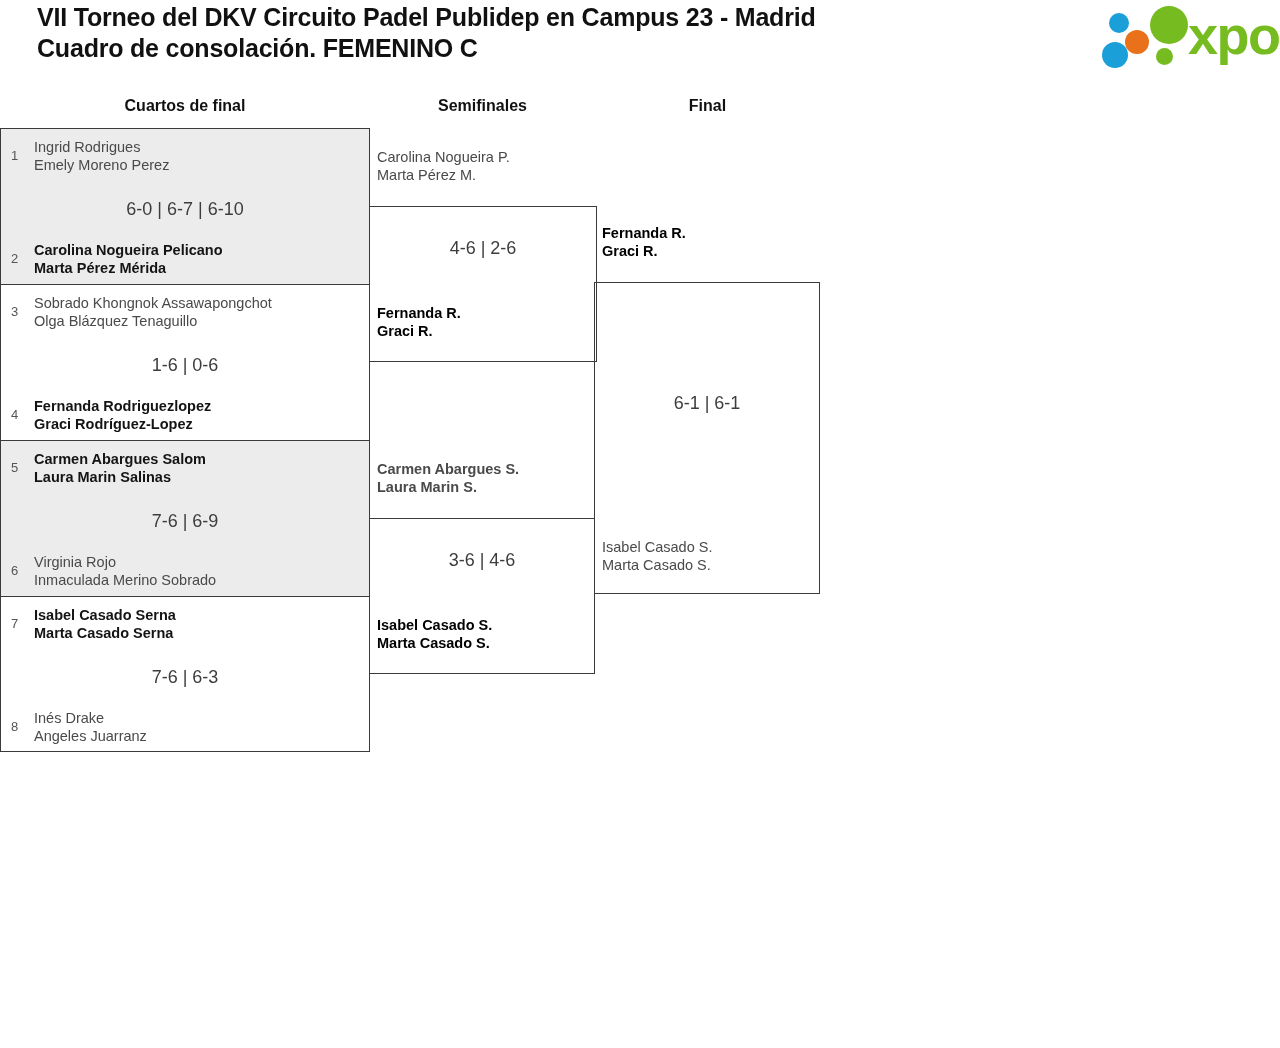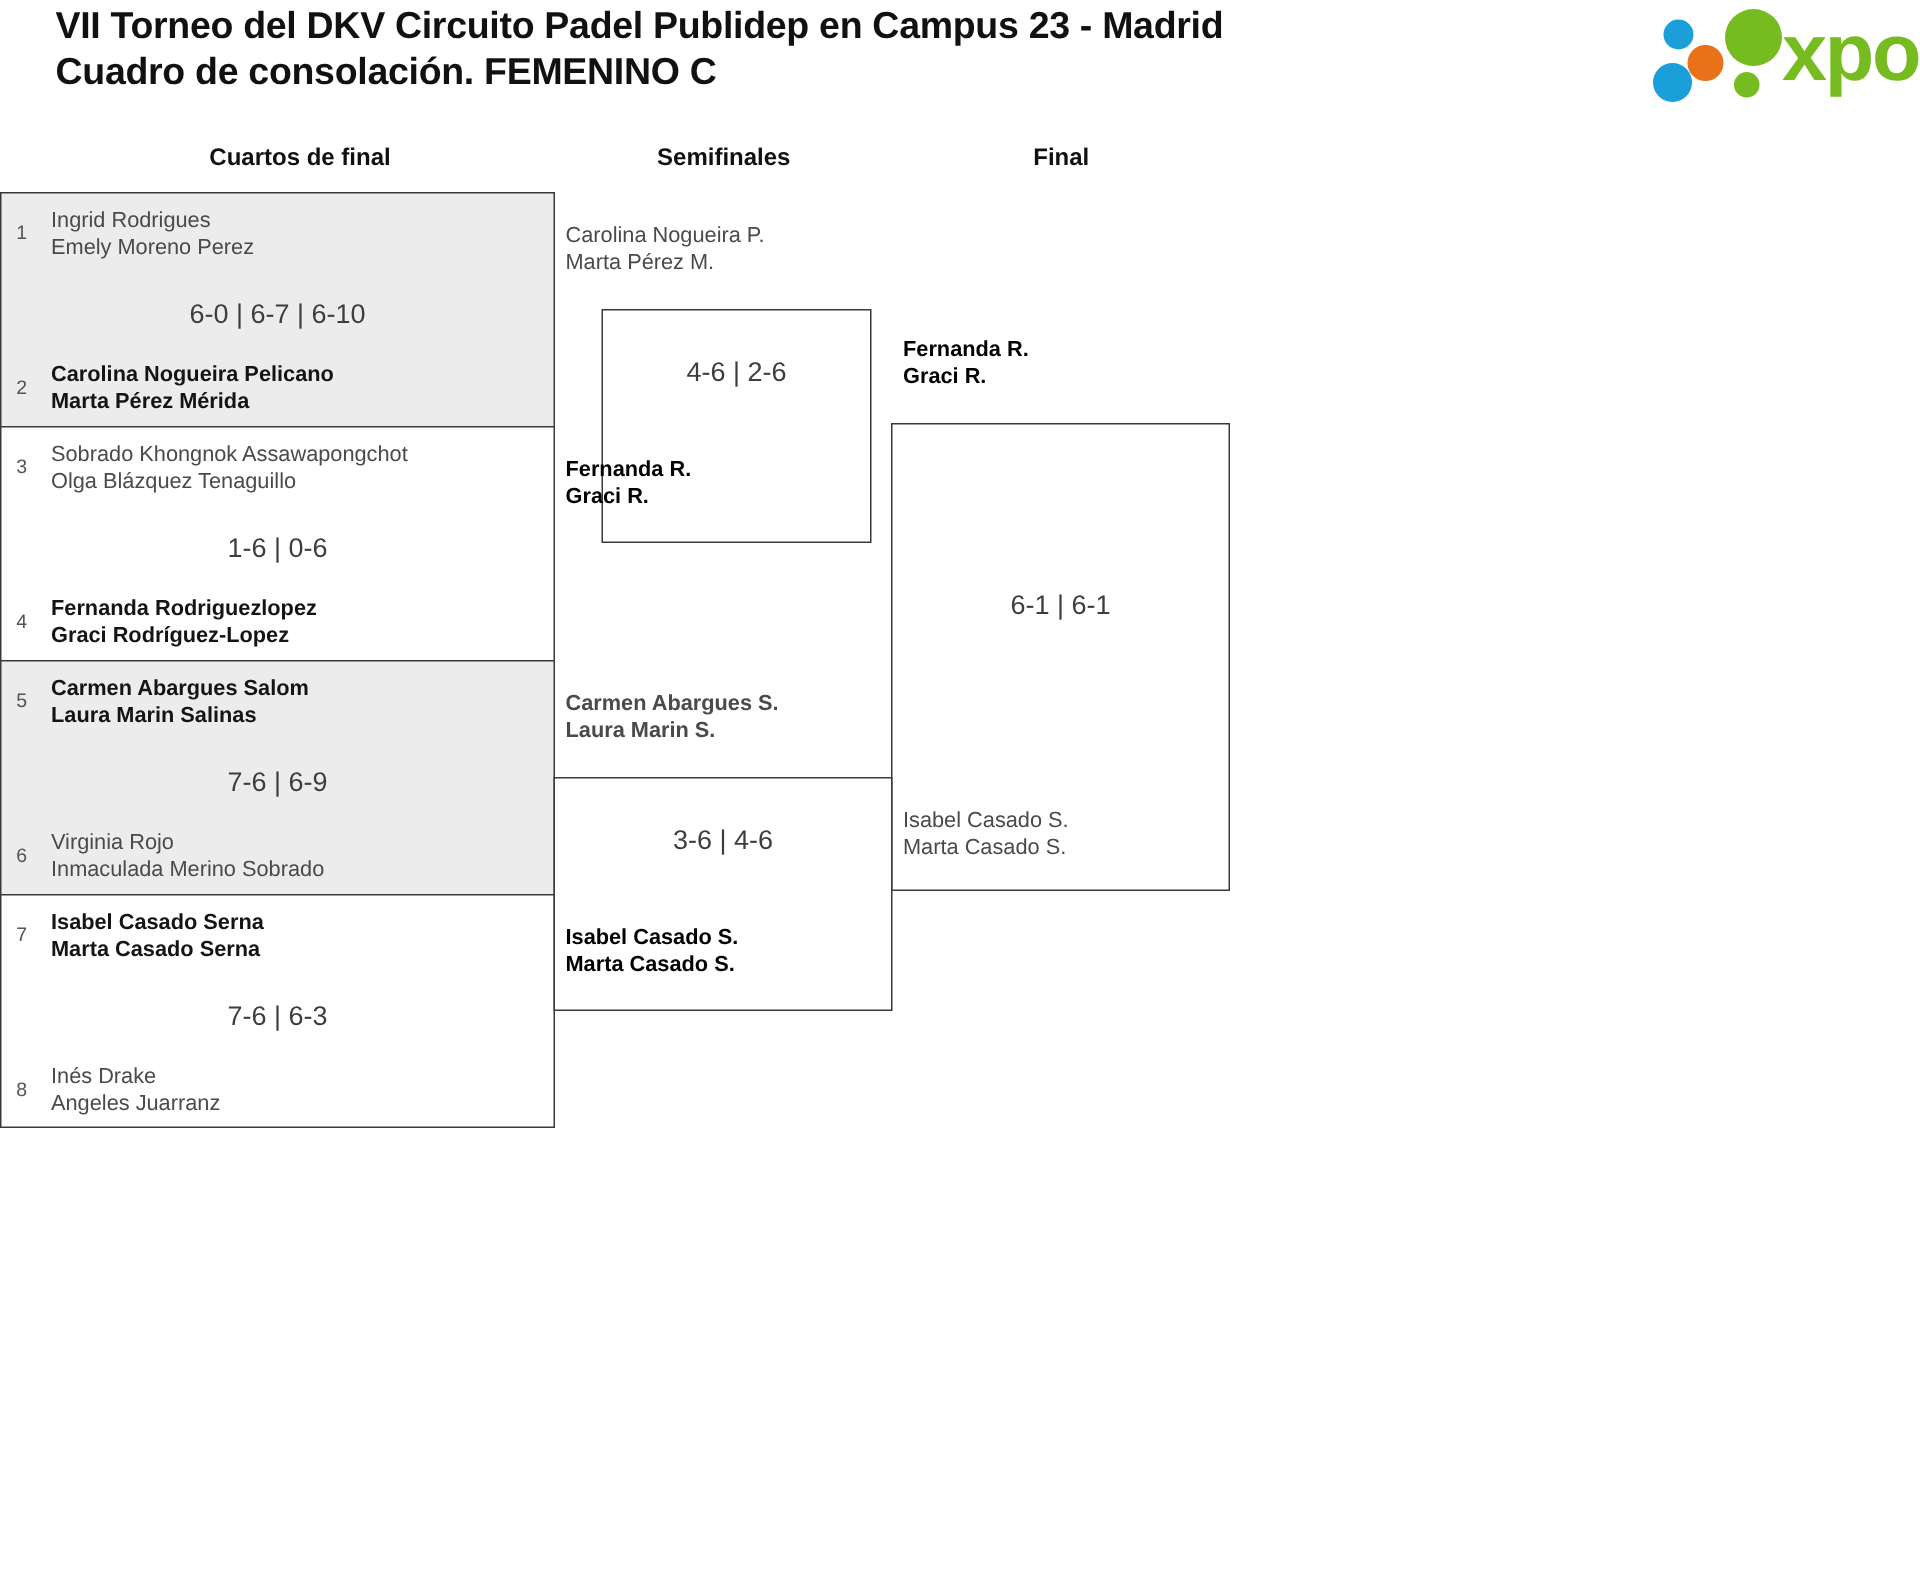--- a/index.html
+++ b/index.html
@@ -60,21 +60,21 @@
   
   .round-heading {
     position: absolute;
     font-size: 16px;
     font-weight: bold;
     color: #111111;
     text-align: center;
     top: 97px;
     white-space: nowrap;
   }
-  #heading-0 { left: 0px;   width: 370px; margin-left: 15px; }
+  #heading-0 { left: 0px;   width: 370px; }
   #heading-1 { left: 370px; width: 225px; }
   #heading-2 { left: 595px; width: 225px; }
 
   
   #bracket {
     position: absolute;
     left: 0; top: 0;
     width: 1280px; height: 1048px;
   }
 
@@ -230,21 +230,21 @@
       <span class="nm">Marta Casado Serna</span>
     </div>
     <div class="score" style="top:70px;">7-6 | 6-3</div>
     <div class="seed" style="top:129px;">8</div>
     <div class="team" style="top:112px;">
       <span class="nm">Inés Drake</span>
       <span class="nm">Angeles Juarranz</span>
     </div>
   </div>
 
-  <div class="match conn" style="left:369px; top:206px; width:180px; height:156px;margin-left:32px;">
+  <div class="match conn" style="left:369px; top:206px; width:228px; height:156px;">
     <div class="score" style="top:31px;">4-6 | 2-6</div>
   </div>
   <div class="label-team" style="left:377px; top:148px;">
     <span class="nm">Carolina Nogueira P.</span>
     <span class="nm">Marta Pérez M.</span>
   </div>
   <div class="label-team winner" style="left:377px; top:304px;">
     <span class="nm">Fernanda R.</span>
     <span class="nm">Graci R.</span>
   </div>

